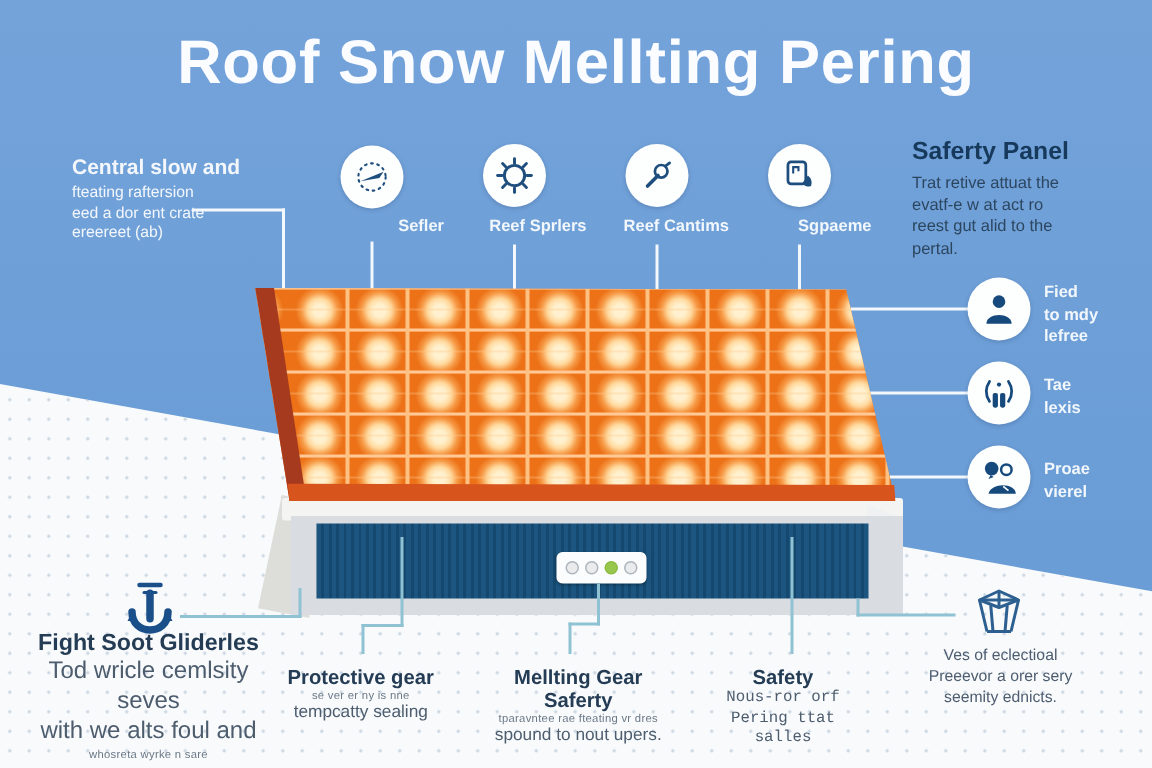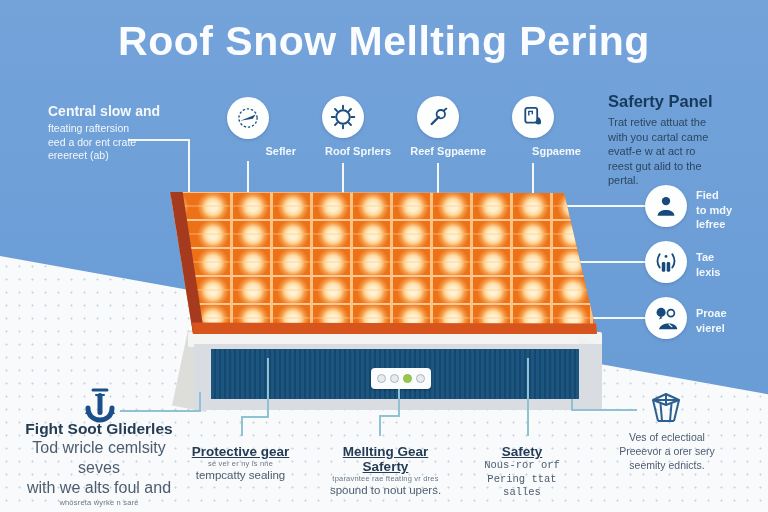--- a/index.html
+++ b/index.html
@@ -56,21 +56,21 @@
   .ctrl{left:371px;top:368px;width:60px;height:21px;border-radius:4px;background:#FBFCFD;
         box-shadow:0 1px 2px rgba(0,0,0,.3);display:flex;align-items:center;justify-content:center;gap:4px;}
   .ind{width:9px;height:9px;border-radius:50%;box-sizing:border-box;}
   .ind.off{background:#E9EBED;border:1.5px solid #ADB5BD;}
   .ind.on{background:#97C84D;border:1.5px solid #8CBD42;}
   
   .bcol{text-align:center;}
   .bcol .bh{font-weight:700;color:#253C55;}
   .bcol .ln{display:block;color:#4D5D6E;}
   .c1 .bh{font-size:15.5px;} .c1 .ln{font-size:16px;line-height:1.25;}
-  .c2 .bh,.c3 .bh,.c4 .bh{font-size:13.5px;text-decoration:underline;}
+  .c2 .bh,.c3 .bh,.c4 .bh{font-size:13.5px;}
   .c2 .ln,.c3 .ln{font-size:11.5px;line-height:1.25;}
   .c4 .ln{font-size:10.5px;line-height:1.3;font-family:Liberation Mono, monospace;}
   .tiny{font-size:7.5px !important;color:#6A7886 !important;letter-spacing:.2px;}
   .c5 .ln{font-size:10.5px;line-height:1.35;color:#4E5D70;}
 </style>
 </head>
 <body>
 
 <div class="stage">
 
@@ -114,28 +114,27 @@
     </svg>
   </div>
   <div class="abs circle-ic" style="left:512px;top:96px;">
     <svg width="28" height="28" viewBox="0 0 40 40">
       <rect x="9" y="7" width="17" height="21" rx="3" fill="none" stroke="#1E4E7E" stroke-width="2.6"></rect>
       <polyline points="14,18 14,12 19,12 19,16" fill="none" stroke="#1E4E7E" stroke-width="2"></polyline>
       <path d="M28,20 q5,4 3,10 q-6,2 -8,-3 z" fill="#1E4E7E"></path>
     </svg>
   </div>
   <div class="abs top-label" style="left:200px;top:145px;">Sefler</div>
-  <div class="abs top-label" style="left:295px;top:145px;">Roof Sprlers</div>
-  <div class="abs top-label" style="left:390px;top:145px;">Reef Sgpaeme</div>
+  <div class="abs top-label" style="left:295px;top:145px;">Reef Sprlers</div>
+  <div class="abs top-label" style="left:390px;top:145px;">Reef Cantims</div>
   <div class="abs top-label" style="left:485px;top:145px;">Sgpaeme</div>
 
   <div class="abs safety-note" style="left:608px;top:92px;">
     <div class="note-h">Saferty Panel</div>
     <span class="ln">Trat retive attuat the</span>
-    <span class="ln">with you cartal came</span>
     <span class="ln">evatf-e w at act ro</span>
     <span class="ln">reest gut alid to the</span>
     <span class="ln">pertal.</span>
   </div>
 
   <div class="abs wline" style="left:128px;top:139px;width:62px;height:2px;"></div>
   <div class="abs wline" style="left:188px;top:139px;width:2px;height:74px;"></div>
   <div class="abs wline" style="left:247px;top:161px;width:2px;height:62px;"></div>
   <div class="abs wline" style="left:342px;top:163px;width:2px;height:40px;"></div>
   <div class="abs wline" style="left:437px;top:163px;width:2px;height:59px;"></div>

